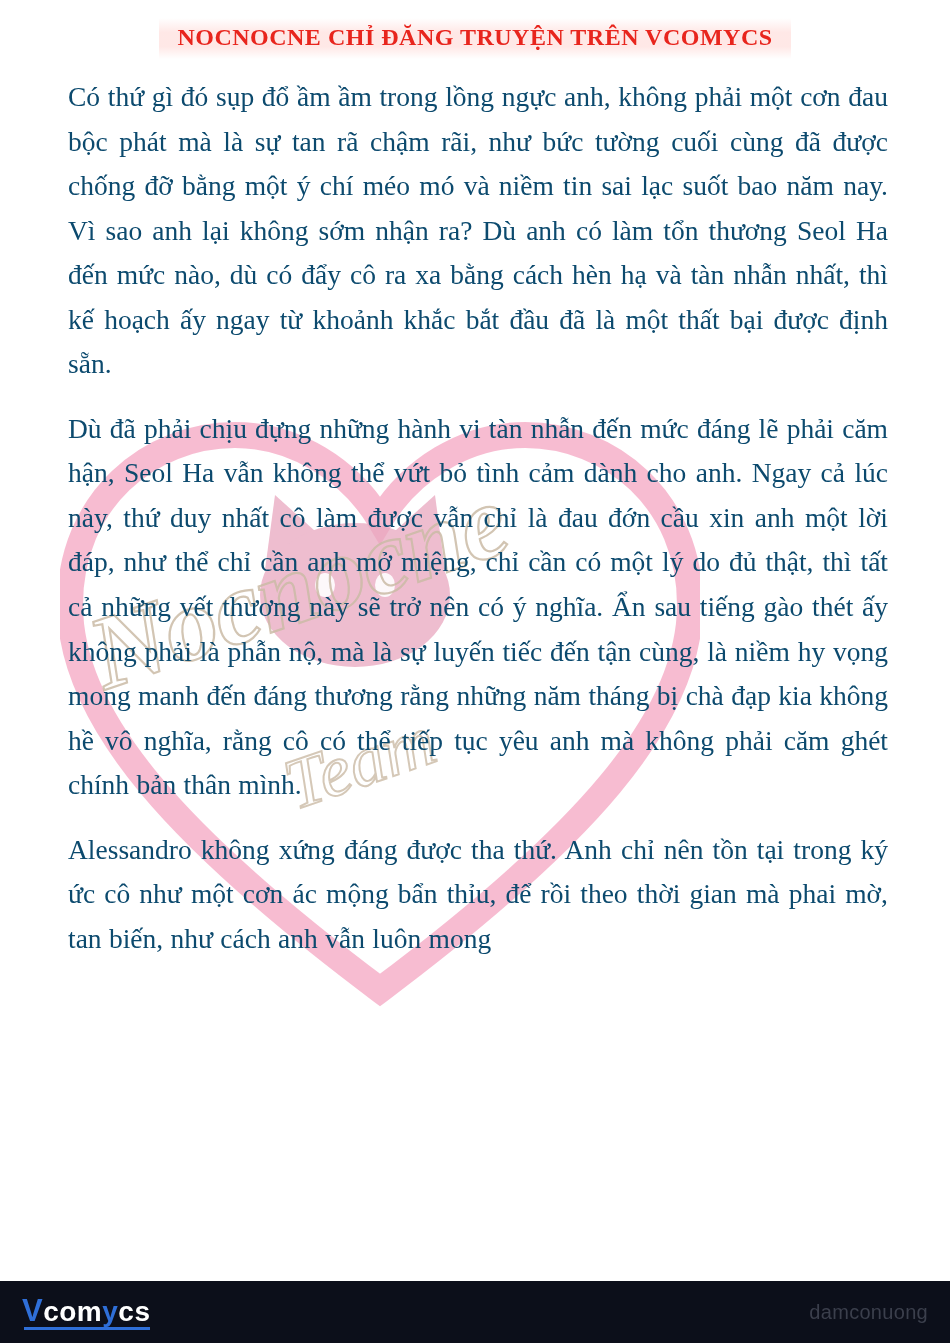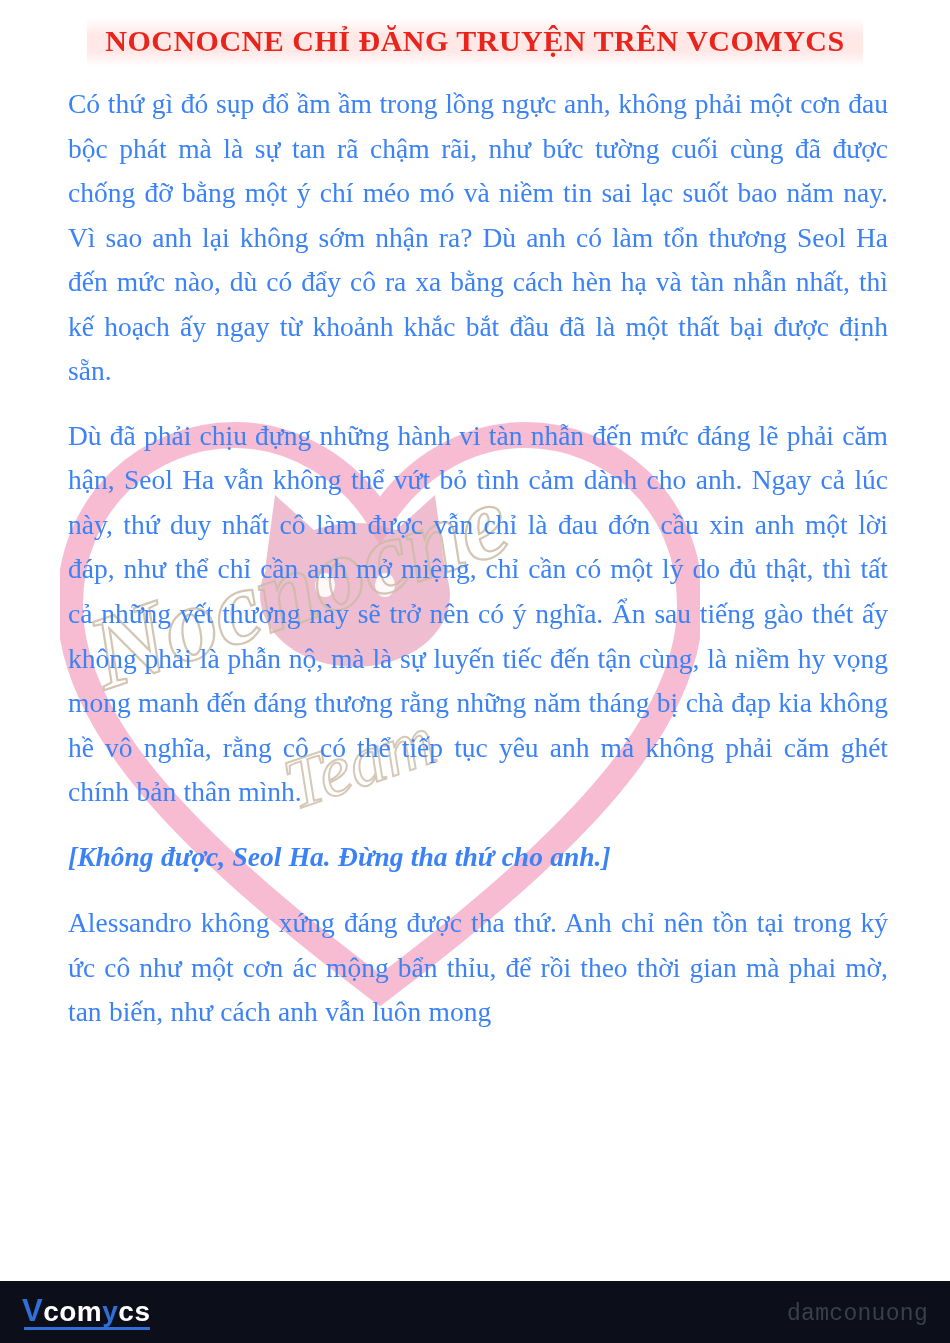--- a/index.html
+++ b/index.html
@@ -45,39 +45,39 @@
     position: relative;
     z-index: 2;
     margin: 0;
     padding: 18px 0 10px 0;
     text-align: center;
   }
   .header-banner .title {
     display: inline-block;
     font-family: "Liberation Serif", serif;
     font-weight: bold;
-    font-size: 30px;
+    font-size: 24px;
     letter-spacing: 0.5px;
     color: #e8251d;
     background: linear-gradient(to bottom, rgba(255,255,255,0) 0%, rgba(255,228,226,0.85) 35%, rgba(255,228,226,0.85) 70%, rgba(255,255,255,0) 100%);
     padding: 6px 18px 8px 18px;
     white-space: nowrap;
   }
 
   
   .content {
     position: relative;
     z-index: 2;
     padding: 6px 62px 0 68px;
   }
   .para {
     font-family: "Liberation Serif", serif;
     font-size: 27.5px;
     line-height: 1.62;
-    color: #3b82f6;
+    color: #0c4a6e;
     text-align: justify;
     text-justify: inter-word;
     margin: 0 0 20px 0;
     word-spacing: 0.5px;
   }
   .para.bracket {
     font-style: italic;
     font-weight: bold;
     margin-bottom: 22px;
   }
@@ -117,22 +117,22 @@
     left: 2px;
     bottom: -2px;
     width: 126px;
     height: 3px;
     background: #2f6fd8;
   }
   .footer-right {
     position: absolute;
     right: 22px;
     top: 20px;
-    font-family: Liberation Mono, monospace;
-    font-size: 23px;
+    font-family: Liberation Sans, sans-serif;
+    font-size: 20px;
     letter-spacing: 0.3px;
     color: #3b3f4c;
   }
 </style>
 </head>
 <body>
 
 <div class="page">
 
   <div class="watermark">
@@ -155,21 +155,20 @@
     </svg>
   </div>
 
   <div class="header-banner">
     <span class="title">NOCNOCNE CHỈ ĐĂNG TRUYỆN TRÊN VCOMYCS</span>
   </div>
 
   <div class="content">
     <p class="para">Có thứ gì đó sụp đổ ầm ầm trong lồng ngực anh, không phải một cơn đau bộc phát mà là sự tan rã chậm rãi, như bức tường cuối cùng đã được chống đỡ bằng một ý chí méo mó và niềm tin sai lạc suốt bao năm nay. Vì sao anh lại không sớm nhận ra? Dù anh có làm tổn thương Seol Ha đến mức nào, dù có đẩy cô ra xa bằng cách hèn hạ và tàn nhẫn nhất, thì kế hoạch ấy ngay từ khoảnh khắc bắt đầu đã là một thất bại được định sẵn.</p>
     <p class="para">Dù đã phải chịu đựng những hành vi tàn nhẫn đến mức đáng lẽ phải căm hận, Seol Ha vẫn không thể vứt bỏ tình cảm dành cho anh. Ngay cả lúc này, thứ duy nhất cô làm được vẫn chỉ là đau đớn cầu xin anh một lời đáp, như thể chỉ cần anh mở miệng, chỉ cần có một lý do đủ thật, thì tất cả những vết thương này sẽ trở nên có ý nghĩa. Ẩn sau tiếng gào thét ấy không phải là phẫn nộ, mà là sự luyến tiếc đến tận cùng, là niềm hy vọng mong manh đến đáng thương rằng những năm tháng bị chà đạp kia không hề vô nghĩa, rằng cô có thể tiếp tục yêu anh mà không phải căm ghét chính bản thân mình.</p>
-    <p class="para bracket">[Không được, Seol Ha. Đừng tha thứ cho anh.]</p>
     <p class="para last">Alessandro không xứng đáng được tha thứ. Anh chỉ nên tồn tại trong ký ức cô như một cơn ác mộng bẩn thỉu, để rồi theo thời gian mà phai mờ, tan biến, như cách anh vẫn luôn mong</p>
   </div>
 
   <div class="footer">
     <div class="footer-logo">
       <span class="v">V</span><span class="com">com</span><span class="y">y</span><span class="cs">cs</span>
       <span class="underline"></span>
     </div>
     <div class="footer-right">damconuong</div>
   </div>

